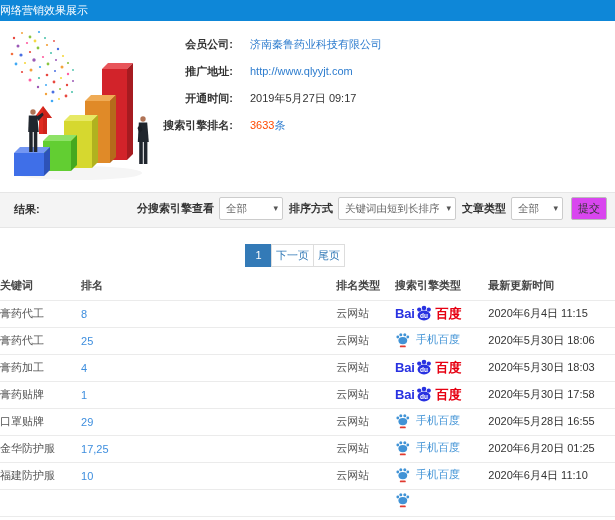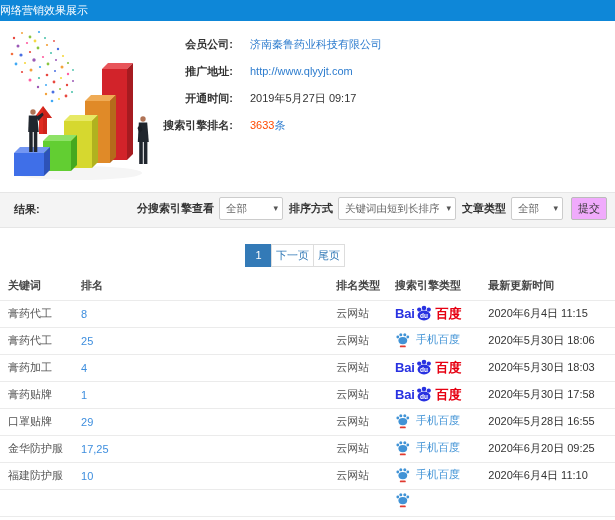--- a/index.html
+++ b/index.html
@@ -18,34 +18,34 @@
   border-bottom:1px solid #e6e6e6; position:relative; }
 .result-lbl { position:absolute; left:14px; top:9px; font-weight:bold; color:#333; }
 .controls { position:absolute; right:8px; top:3px; height:24px; display:flex;
   align-items:center; white-space:nowrap; }
 .ctl-lbl { font-weight:bold; color:#333; margin:0 5px 0 6px; }
 .sel { height:23px; background:#fff; border:1px solid #ccc; border-radius:2px;
   color:#666; line-height:21px; padding:0 15px 0 6px; position:relative; white-space:nowrap;
   overflow:hidden; font-size:10.5px; }
 .sel:after { content:"▾"; position:absolute; right:4px; top:0; color:#555; font-size:9px;
   background:#fff; }
-.btn-submit { height:23px; background:#f0abfc; border:1px solid #bbb; border-radius:2px;
+.btn-submit { height:23px; background:#d946ef; border:1px solid #bbb; border-radius:2px;
   color:#333; line-height:21px; padding:0 6px; margin-left:8px; font-size:11px;
   font-family:inherit; }
 .pagerwrap { height:44px; position:relative; }
 .pager { position:absolute; left:246px; top:16px; display:flex; }
 .pg { height:23px; line-height:21px; text-align:center; padding:0 4px; min-width:27px;
   border:1px solid #ddd; background:#fff; color:#337ab7; margin-left:-1px; }
 .pg.active { background:#337ab7; border-color:#337ab7; color:#fff; }
 table { width:100%; border-collapse:collapse; table-layout:fixed; }
 th,td { border-bottom:1px solid #ebebeb; text-align:left; font-weight:normal;
   overflow:hidden; white-space:nowrap; }
 th { height:28px; color:#444; font-weight:bold; }
 td { height:27px; color:#555; }
-.c1{ width:80px; padding-left:8px; } .c2{ width:252px; } .c3{ width:58px; }
+.c1{ width:80px; } .c2{ width:252px; } .c3{ width:58px; }
 .c4{ width:92px; } .c5{ width:125px; }
 td.c2 { color:#3e8ede; }
 td.c5 { color:#333; }
 .bdu { display:inline-flex; align-items:center; }
 .bdu b.bai { color:#2932e1; font-size:13px; letter-spacing:-0.3px; }
 .bdu b.bd { color:#e60012; font-size:13px; margin-left:1px; }
 .mob { display:inline-flex; align-items:center; color:#4193d6; }
 .mob svg { margin-right:5px; }
 </style>
 </head>
@@ -303,21 +303,21 @@
     <svg width="16" height="17" viewBox="0 0 16 17">
       <circle cx="2.8" cy="6" r="1.4" fill="#4193d6"></circle>
       <circle cx="5.8" cy="3.8" r="1.5" fill="#4193d6"></circle>
       <circle cx="9.8" cy="3.8" r="1.5" fill="#4193d6"></circle>
       <circle cx="12.8" cy="6" r="1.4" fill="#4193d6"></circle>
       <ellipse cx="7.8" cy="9.6" rx="4.4" ry="3.6" fill="#4193d6"></ellipse>
       <rect x="4.8" y="14.6" width="6" height="1.7" rx="0.85" fill="#e03a2f"></rect>
     </svg>
     <span>手机百度</span>
   </span></td>
-    <td class="c5">2020年6月20日 09:25</td>
+    <td class="c5">2020年6月20日 01:25</td>
       </tr>
       <tr>
     <td class="c1">福建防护服</td>
     <td class="c2">10</td>
     <td class="c3">云网站</td>
     <td class="c4">
   <span class="mob">
     <svg width="16" height="17" viewBox="0 0 16 17">
       <circle cx="2.8" cy="6" r="1.4" fill="#4193d6"></circle>
       <circle cx="5.8" cy="3.8" r="1.5" fill="#4193d6"></circle>

